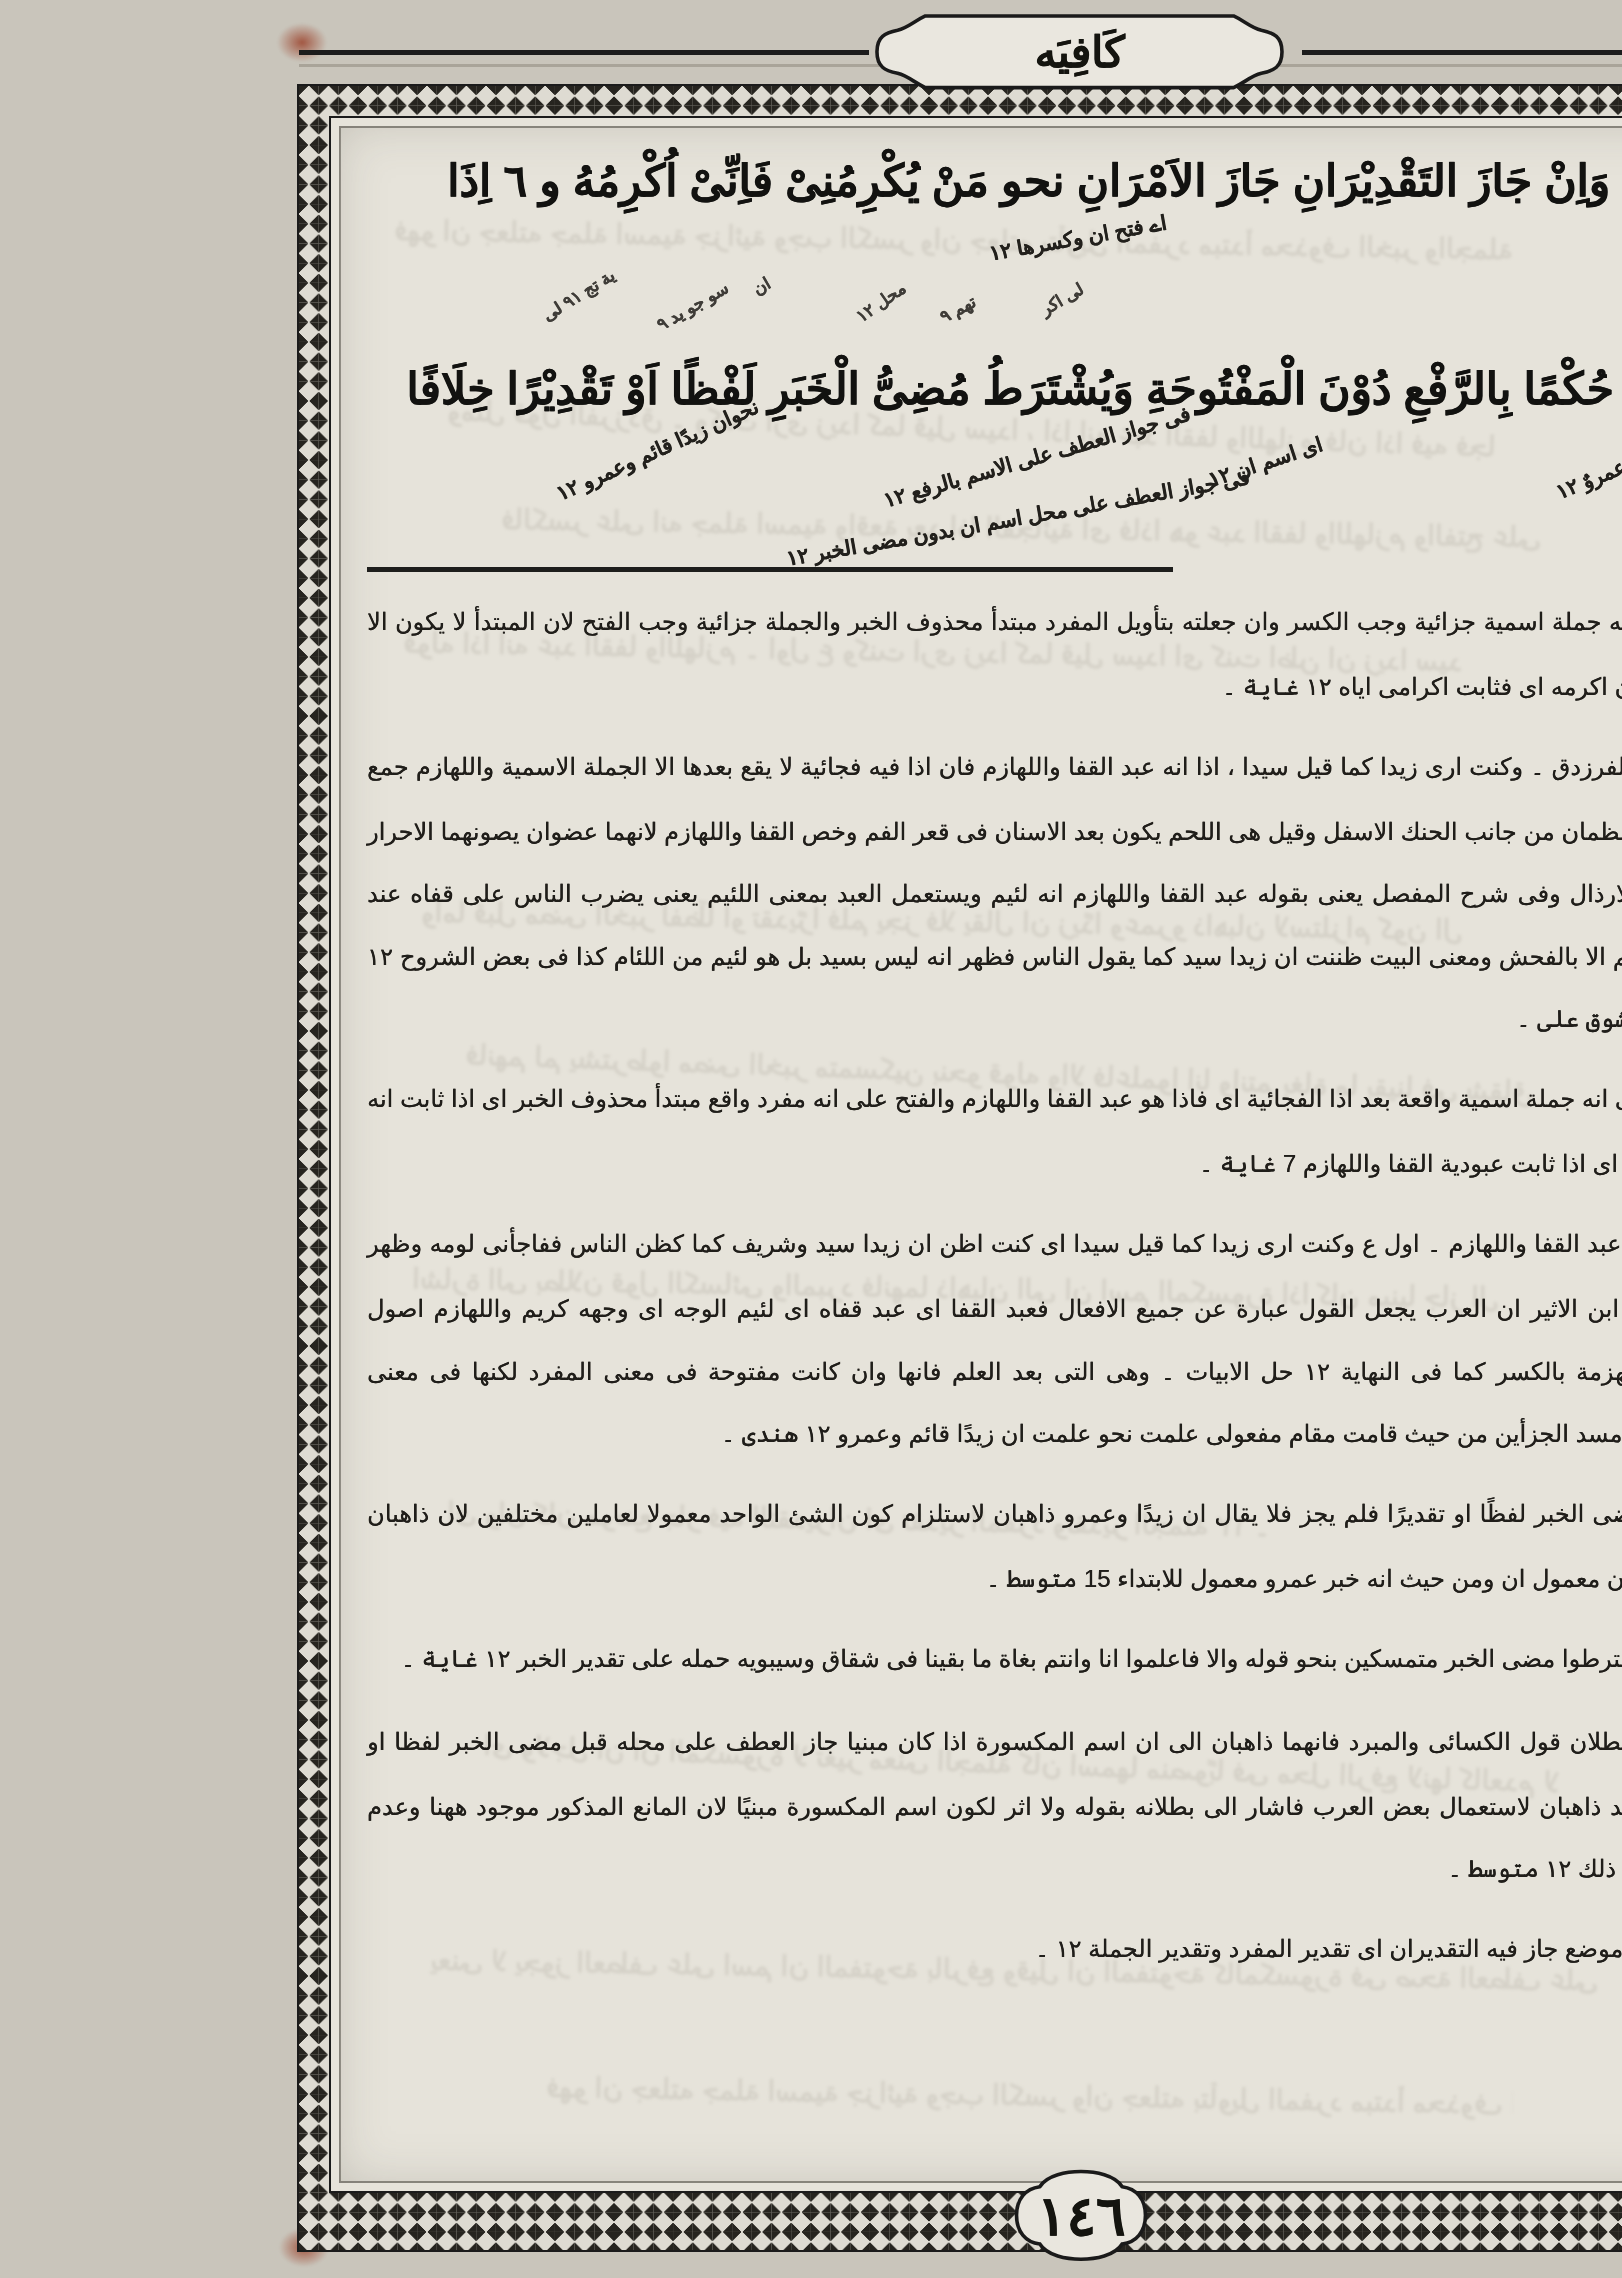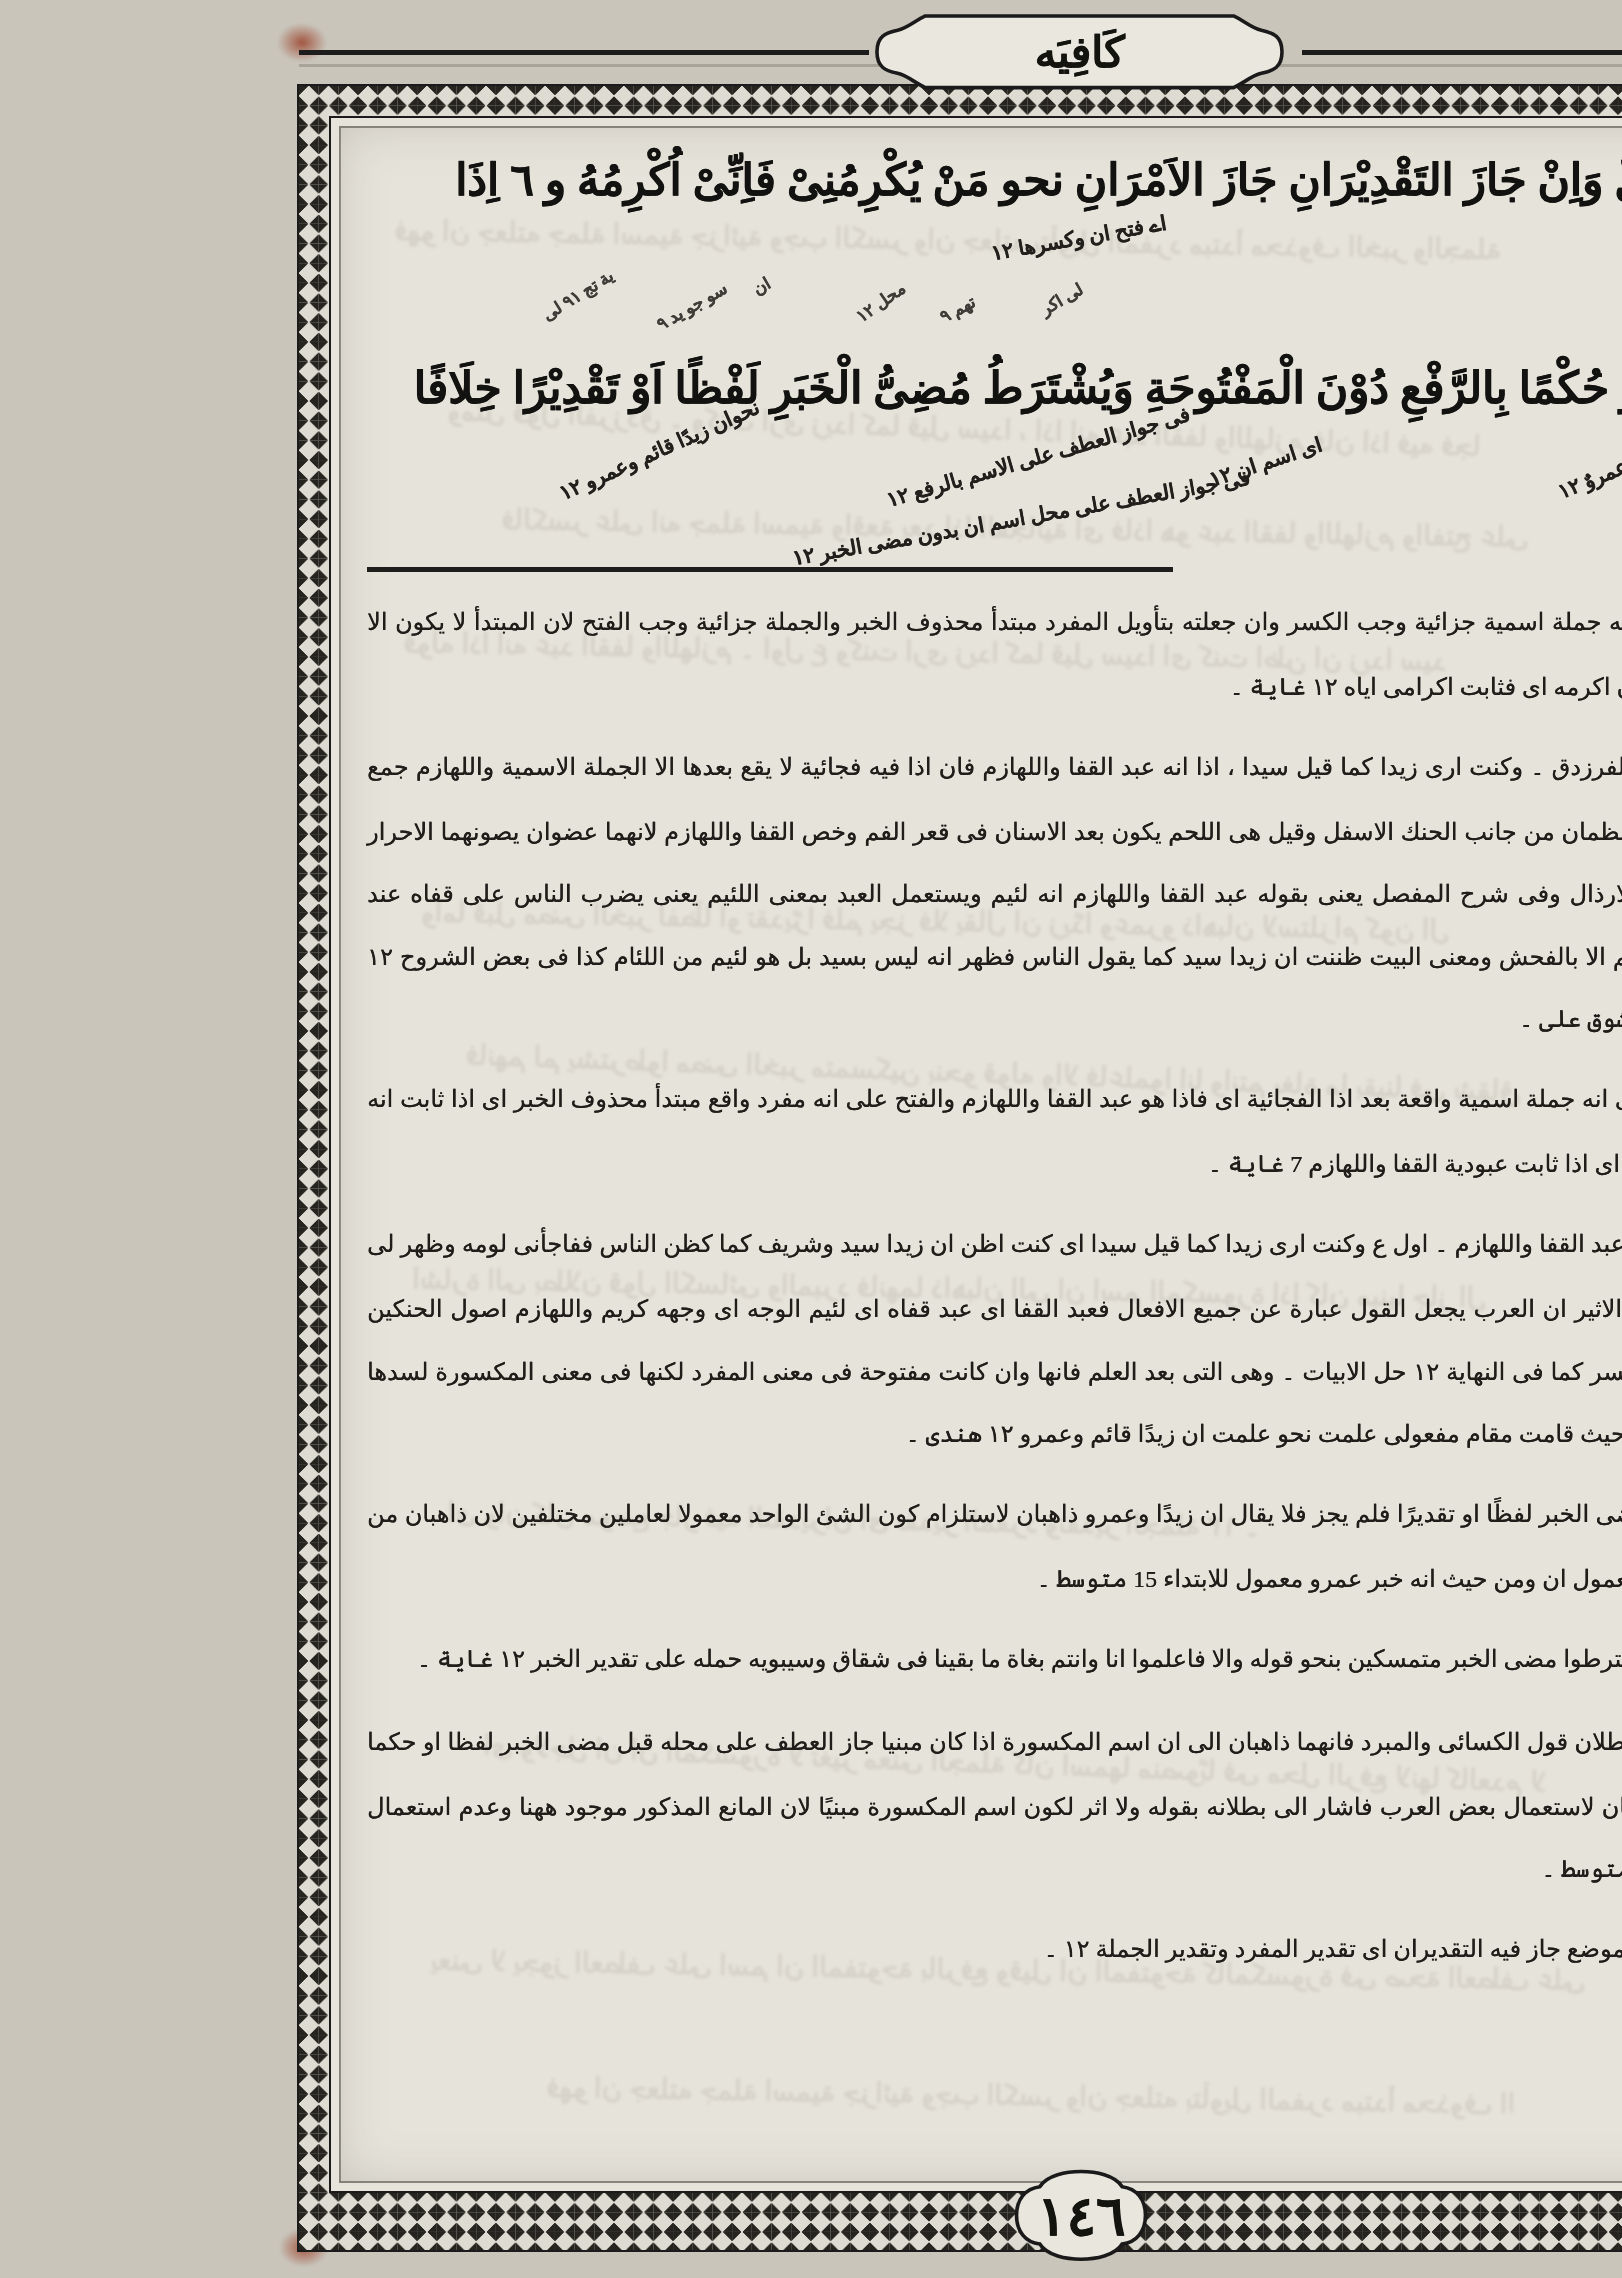--- a/index.html
+++ b/index.html
@@ -1,18 +1,18 @@
 <!DOCTYPE html>
 <html lang="ar" dir="rtl" style="font-size:14.3px"><head>
 <meta charset="utf-8">
 <style>
   html,body{margin:0;padding:0;background:#c9c5bb;}
   .page{
     position:relative; width:1352px; height:2278px; overflow:hidden;
-    font-family:Liberation Serif, serif;
+    font-family:Liberation Sans, sans-serif;
     background:radial-gradient(ellipse at 50% 38%, #ecead2e 0%, #e7e4dc 0%, #e2dfd6 55%, #d5d2c7 100%);
     color:#1b1b1b;
   }
   
   .hline{position:absolute; height:4.5px; background:#1c1c1c; top:50px;}
   .hline.left{left:29px; width:570px;}
   .hline.right{left:1032px; width:562px;}
   .hecho{position:absolute; top:64px; left:29px; width:1565px; height:2.7px; background:rgba(130,125,114,.45);}
   .cartouche-top{position:absolute; left:598px; top:7.2px; width:423px; height:90px; z-index:3;}
   .cartouche-top svg{position:absolute; inset:0;}

